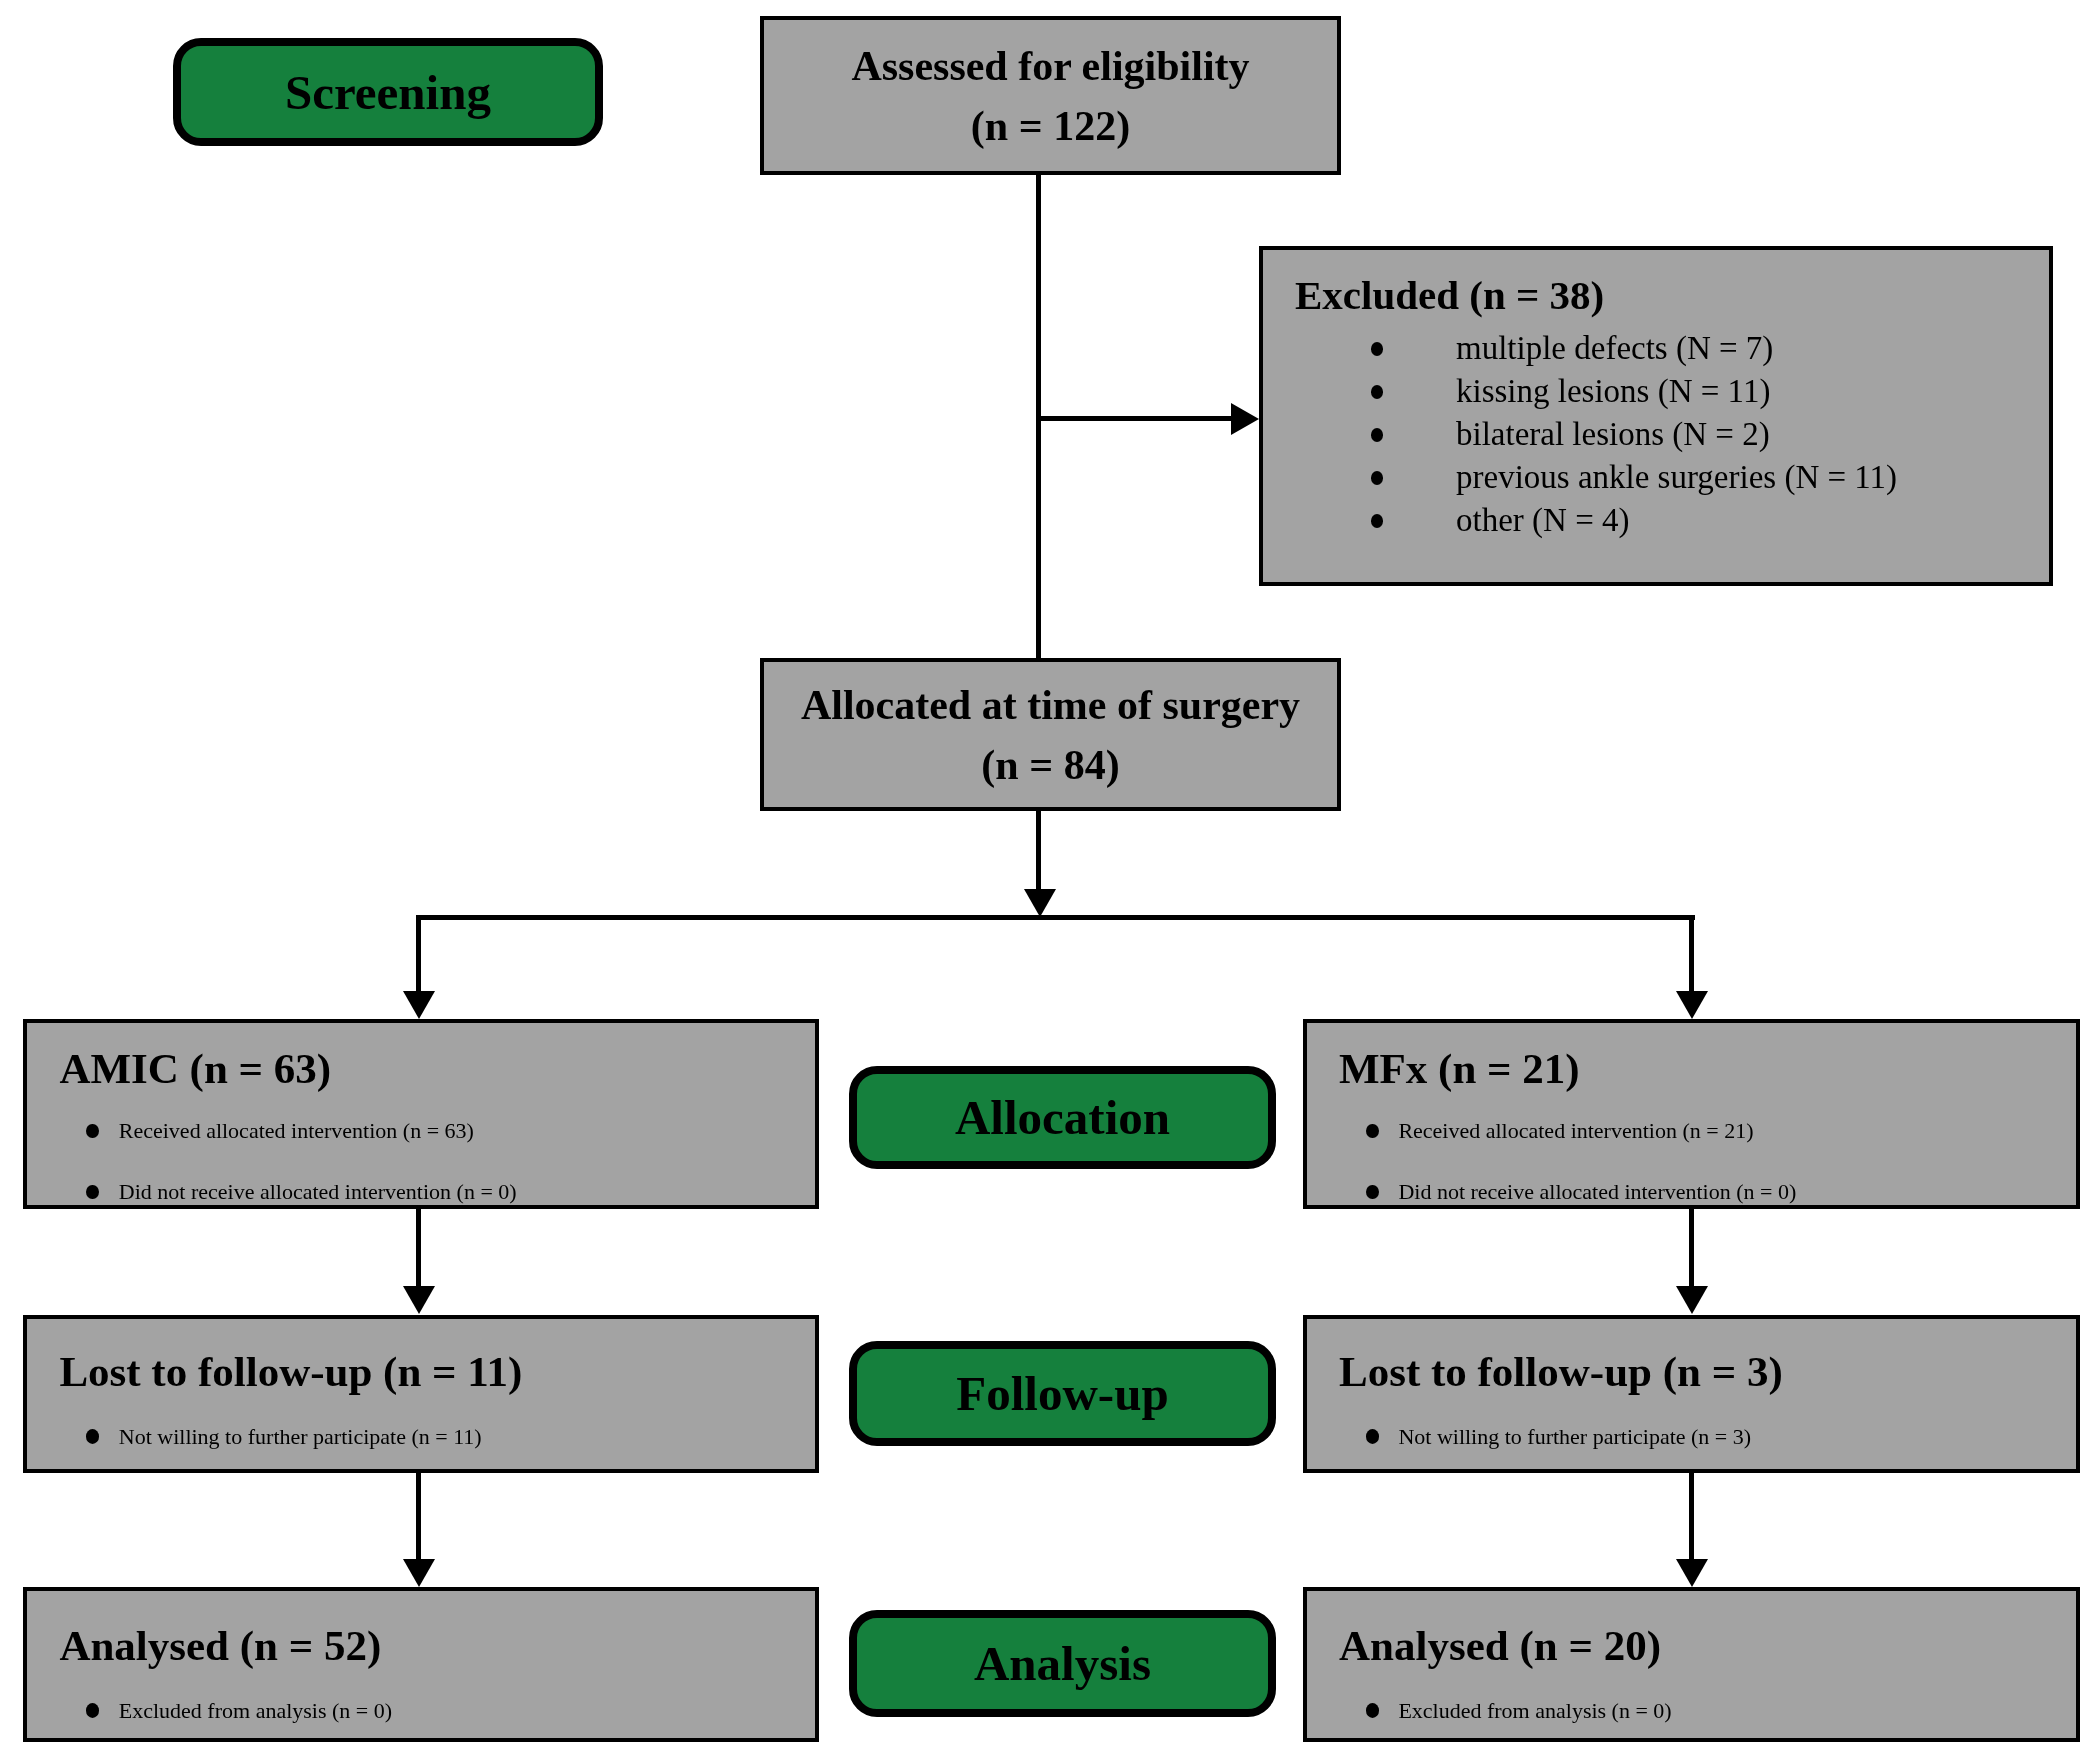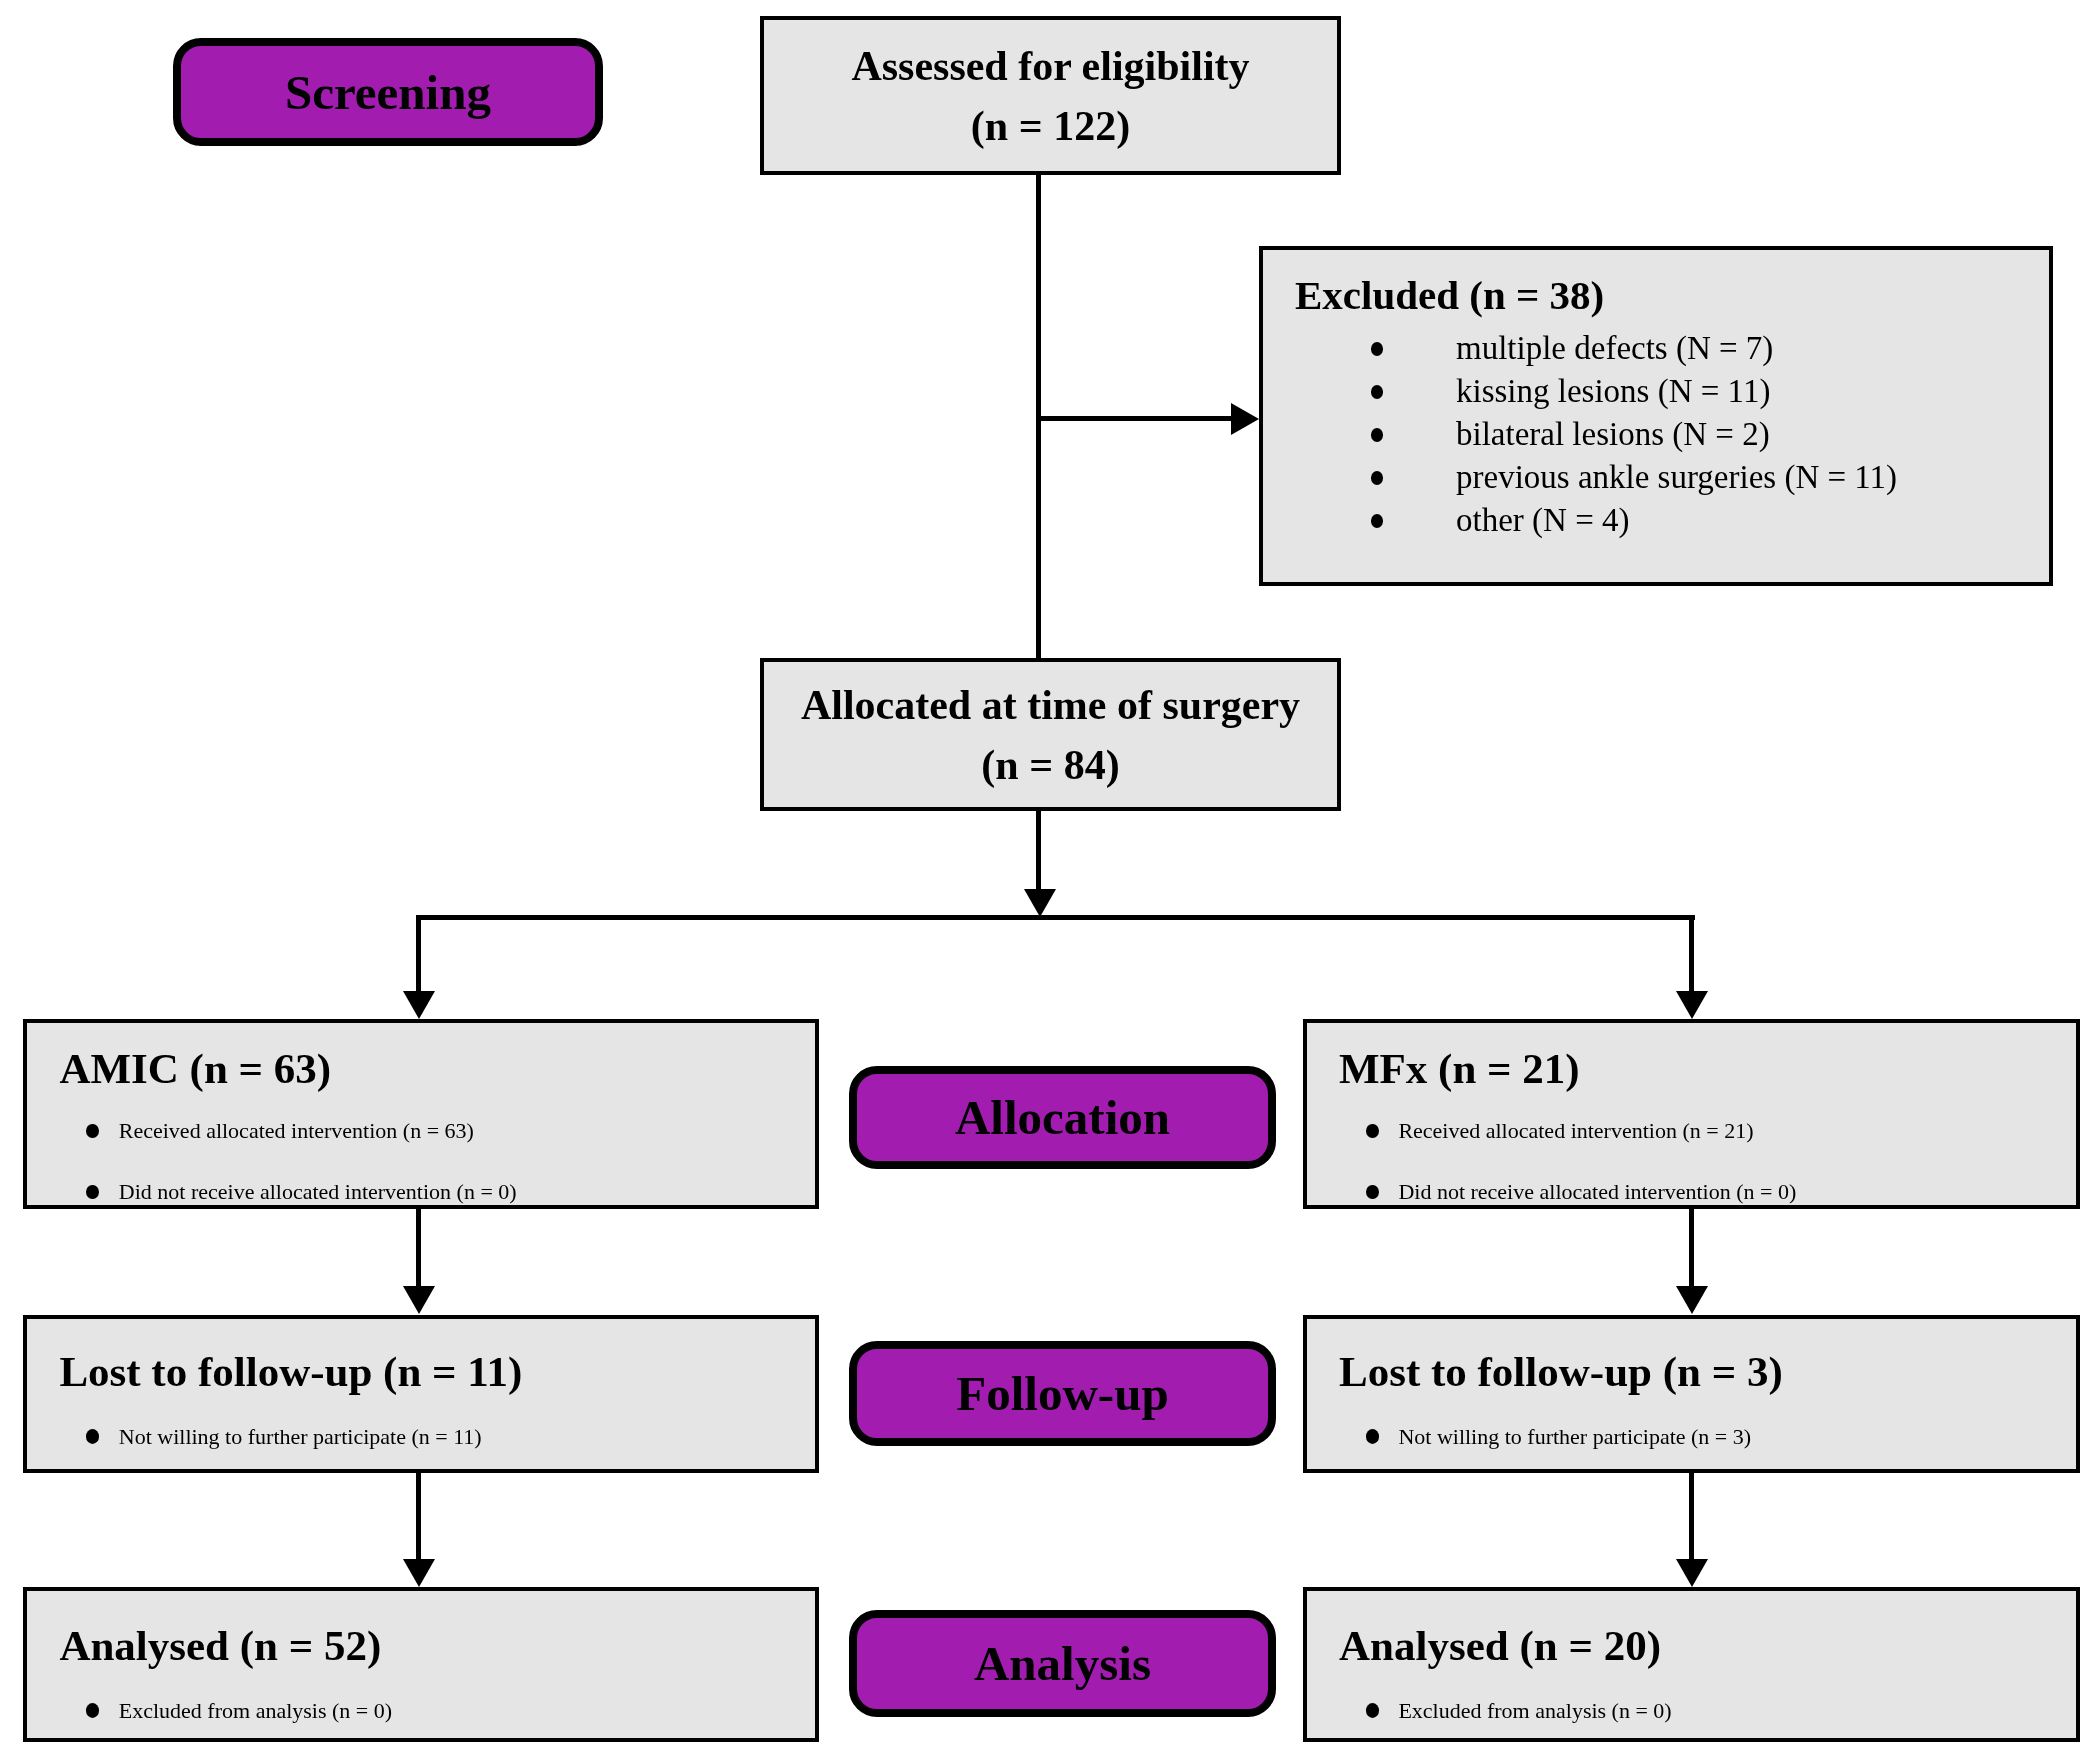--- a/index.html
+++ b/index.html
@@ -9,21 +9,21 @@
     height: 1746px;
     background: #ffffff;
     font-family: "Liberation Serif", "DejaVu Serif", serif;
     color: #000000;
     overflow: hidden;
   }
 
   
   .wbox {
     position: absolute;
-    background: #e5e5e5;
+    background: #a3a3a3;
     border: 4.1px solid #000000;
     box-sizing: border-box;
   }
   .wbox.pad { padding: 21px 19px 0 32px; }
   .wbox .title {
     font-weight: bold;
     font-size: 43px;
     line-height: 1.15;
   }
   .wbox.centered {
@@ -33,21 +33,21 @@
     justify-content: center;
     text-align: center;
     font-weight: bold;
     font-size: 42px;
     line-height: 60px;
   }
 
   
   .stage {
     position: absolute;
-    background: #a21caf;
+    background: #15803d;
     border: 8.8px solid #000000;
     border-radius: 28px;
     box-sizing: border-box;
     display: flex;
     align-items: center;
     justify-content: center;
     font-weight: bold;
     font-size: 49px;
   }
 

